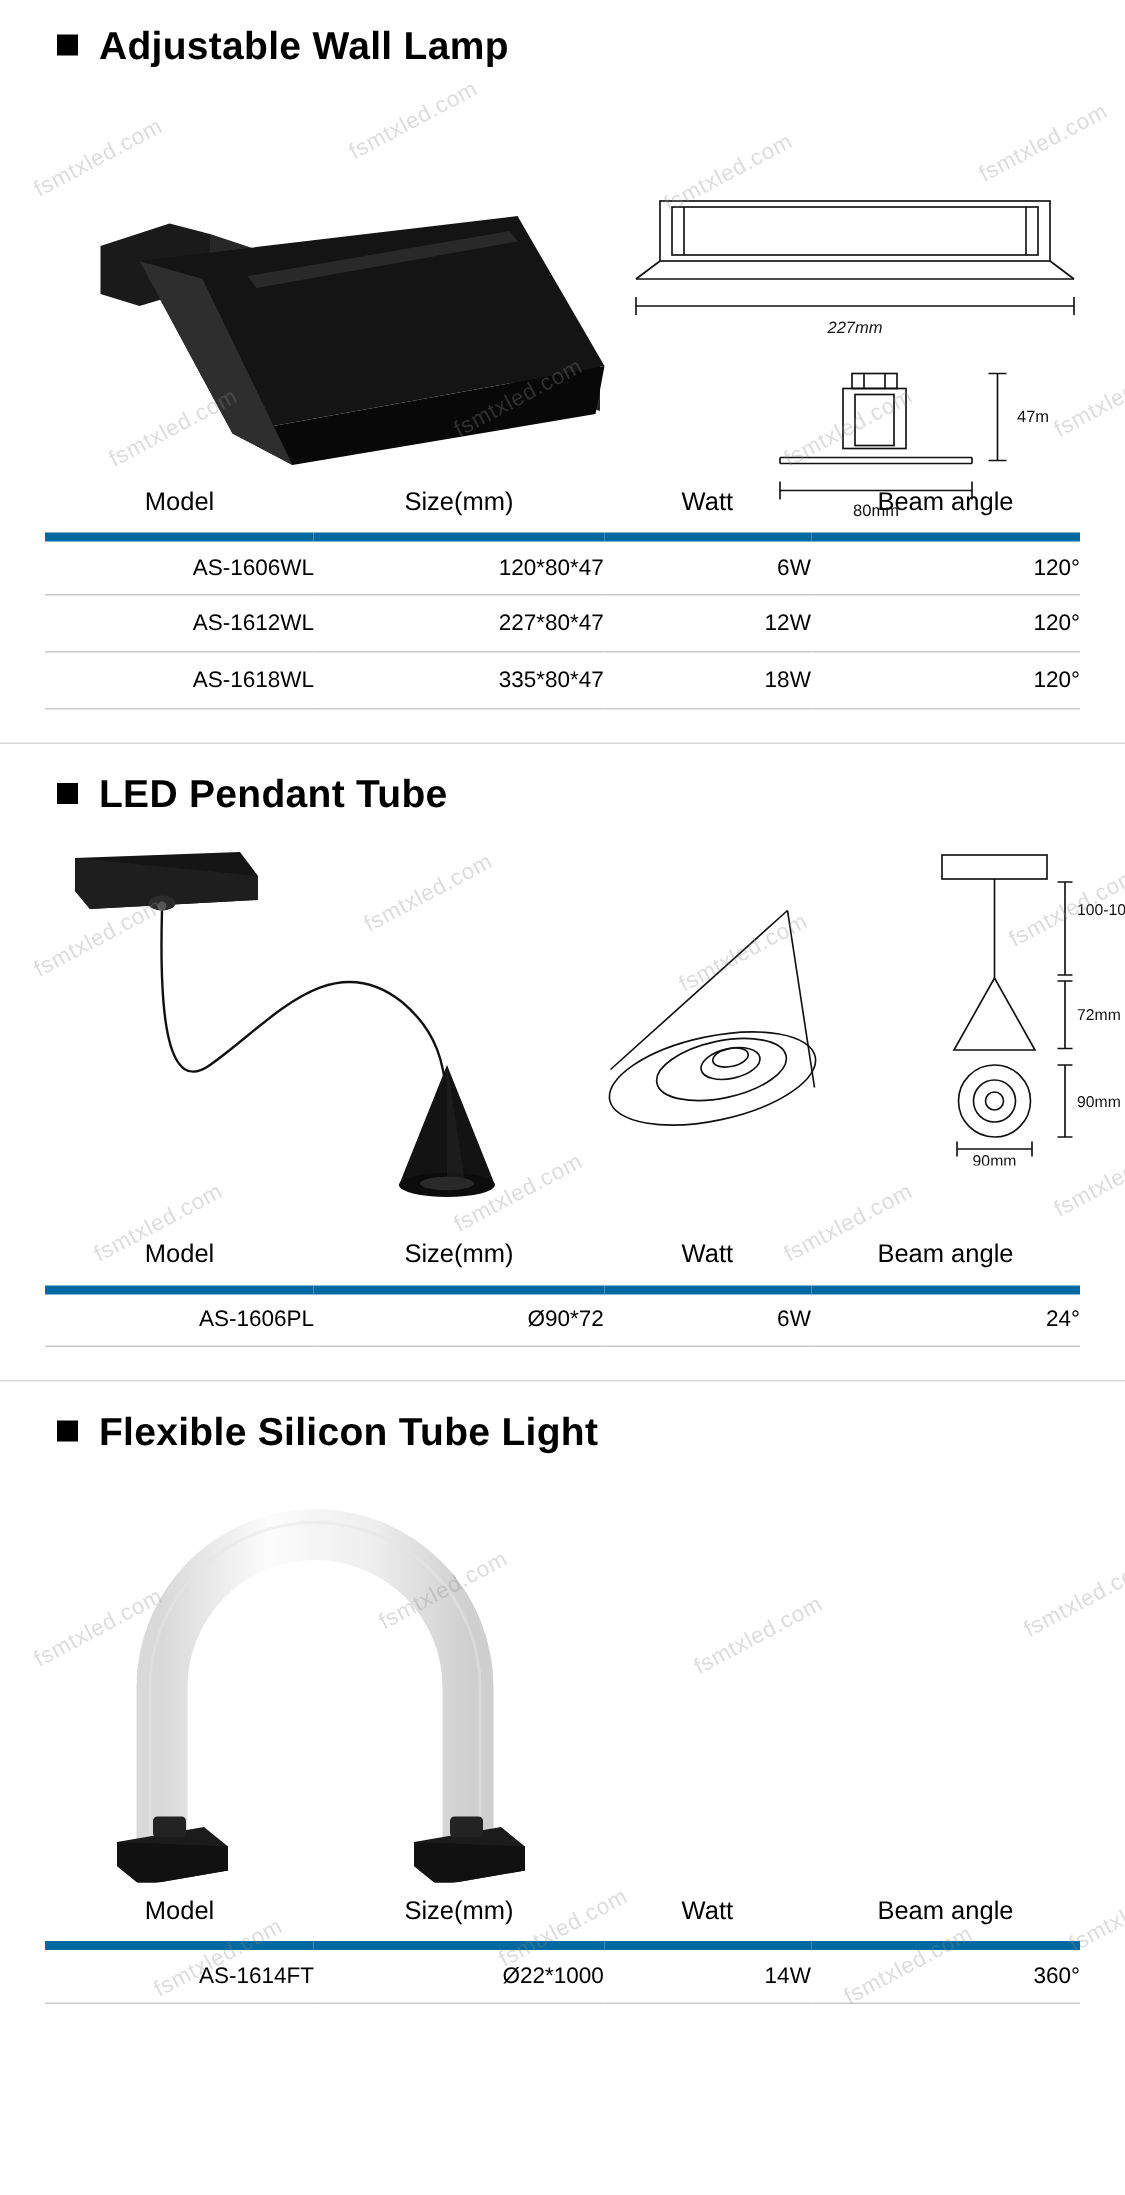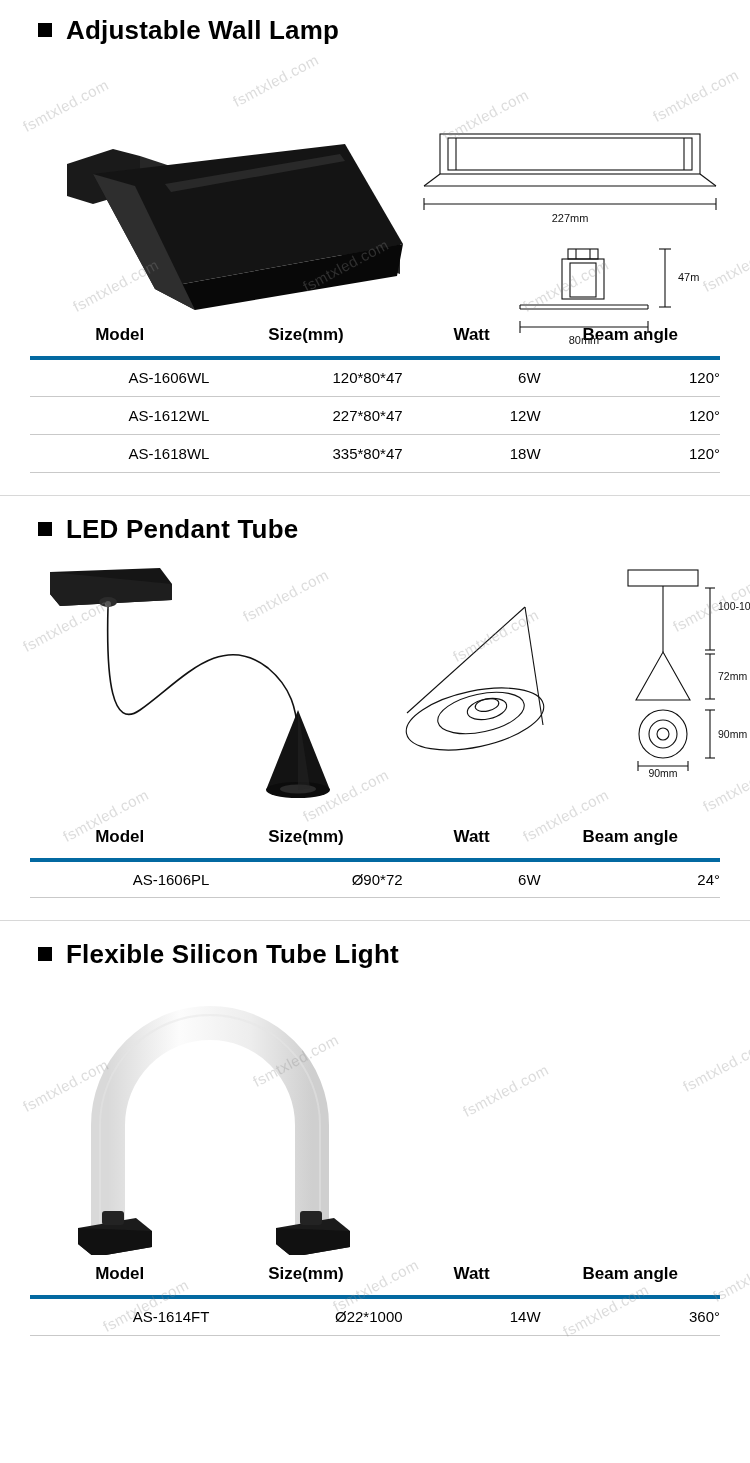--- a/index.html
+++ b/index.html
@@ -74,24 +74,24 @@
     table-layout: fixed;
   }
   table.spec th, table.spec td {
     text-align: center;
     font-size: 15px;
     padding: 0;
     height: 38px;
     vertical-align: middle;
   }
   table.spec th {
-    font-weight: bold;
+    font-weight: normal;
     font-size: 17px;
     height: 44px;
-    border-bottom: 4px solid #0369a1;
+    border-bottom: 6px solid #0369a1;
   }
   table.spec td { border-bottom: 1px solid #c9c9c9; text-align: right; }
   table.spec tr:last-child td { border-bottom: 1px solid #c9c9c9; }
   .col-model { width: 26%; }
   .col-size  { width: 28%; }
   .col-watt  { width: 20%; }
   .col-beam  { width: 26%; }
 
   .divider {
     width: 750px;
@@ -151,21 +151,21 @@
           <polygon points="48,50 300,20 358,120 110,165" fill="#141414"></polygon>
 
           <polygon points="110,165 358,120 352,152 150,186" fill="#080808"></polygon>
 
           <polygon points="48,50 110,165 150,186 90,62" fill="#2e2e2e"></polygon>
 
           <polygon points="120,60 295,30 300,37 126,68" fill="#3a3a3a" opacity="0.55"></polygon>
         </svg>
       </div>
 
-      <div class="lamp-wrap" style="left:420px; top:78px;">
+      <div class="lamp-wrap" style="left:420px; top:78px;font-style:italic;">
         <svg width="300" height="110" viewBox="0 0 300 110">
           <g fill="none" stroke="#111" stroke-width="1.1">
             <rect x="20" y="10" width="260" height="40"></rect>
             <rect x="28" y="14" width="244" height="32"></rect>
             <line x1="20" y1="50" x2="4" y2="62"></line>
             <line x1="280" y1="50" x2="296" y2="62"></line>
             <line x1="4" y1="62" x2="296" y2="62"></line>
             <line x1="36" y1="14" x2="36" y2="46"></line>
             <line x1="264" y1="14" x2="264" y2="46"></line>
 

